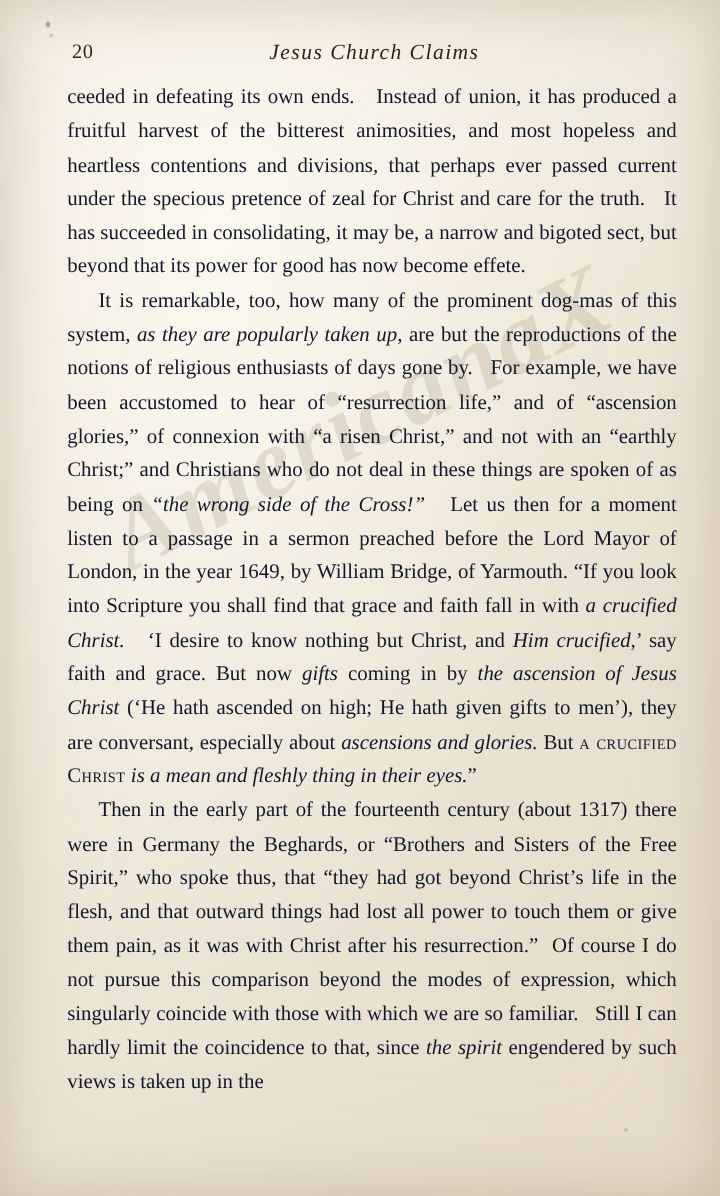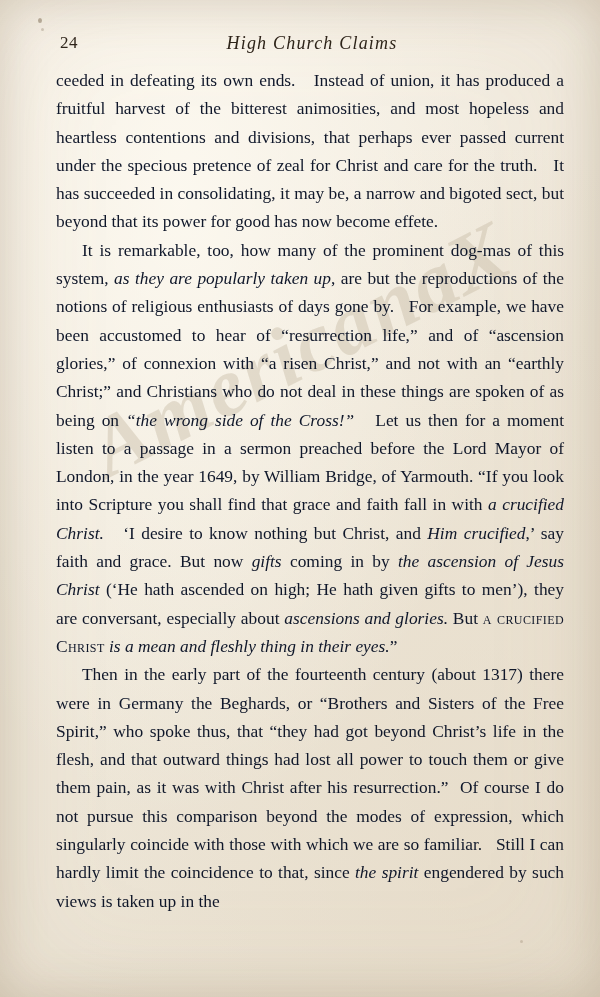--- a/index.html
+++ b/index.html
@@ -113,22 +113,22 @@
 </head>
 <body>
 
 <div class="paper"></div>
 
 <div class="watermark">AmericanaX</div>
 
 <div class="page">
 
   <div class="header">
-    <div class="folio">24</div>
-    <div class="running-title">High Church Claims</div>
+    <div class="folio">20</div>
+    <div class="running-title">Jesus Church Claims</div>
   </div>
 
   <div class="body-text">
     <p>ceeded in defeating its own ends.&nbsp;&nbsp; Instead of union, it has produced a fruitful harvest of the bitterest animosities, and most hopeless and heartless contentions and divisions, that perhaps ever passed current under the specious pretence of zeal for Christ and care for the truth.&nbsp;&nbsp; It has succeeded in consolidating, it may be, a narrow and bigoted sect, but beyond that its power for good has now become effete.</p>
     <p class="indent">It is remarkable, too, how many of the prominent dog-mas of this system, <i>as they are popularly taken up</i>, are but the reproductions of the notions of religious enthusiasts of days gone by.&nbsp;&nbsp; For example, we have been accustomed to hear of “resurrection life,” and of “ascension glories,” of connexion with “a risen Christ,” and not with an “earthly Christ;” and Christians who do not deal in these things are spoken of as being on <i>“the wrong side of the Cross!”</i>&nbsp;&nbsp; Let us then for a moment listen to a passage in a sermon preached before the Lord Mayor of London, in the year 1649, by William Bridge, of Yarmouth. “If you look into Scripture you shall find that grace and faith fall in with <i>a crucified Christ.</i>&nbsp;&nbsp; ‘I desire to know nothing but Christ, and <i>Him crucified</i>,’ say faith and grace. But now <i>gifts</i> coming in by <i>the ascension of Jesus Christ</i> (‘He hath ascended on high; He hath given gifts to men’), they are conversant, especially about <i>ascensions and glories.</i> But <span class="sc">a crucified Christ</span> <i>is a mean and fleshly thing in their eyes.</i>”</p>
     <p class="indent">Then in the early part of the fourteenth century (about 1317) there were in Germany the Beghards, or “Brothers and Sisters of the Free Spirit,” who spoke thus, that “they had got beyond Christ’s life in the flesh, and that outward things had lost all power to touch them or give them pain, as it was with Christ after his resurrection.”&nbsp; Of course I do not pursue this comparison beyond the modes of expression, which singularly coincide with those with which we are so familiar.&nbsp;&nbsp; Still I can hardly limit the coincidence to that, since <i>the spirit</i> engendered by such views is taken up in the</p>
   </div>
 
 </div>
 

